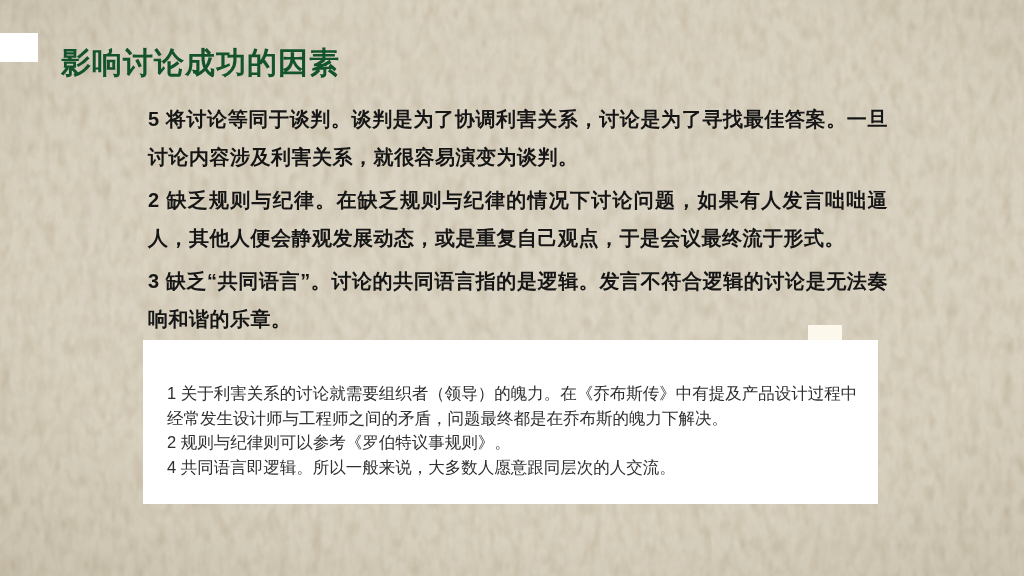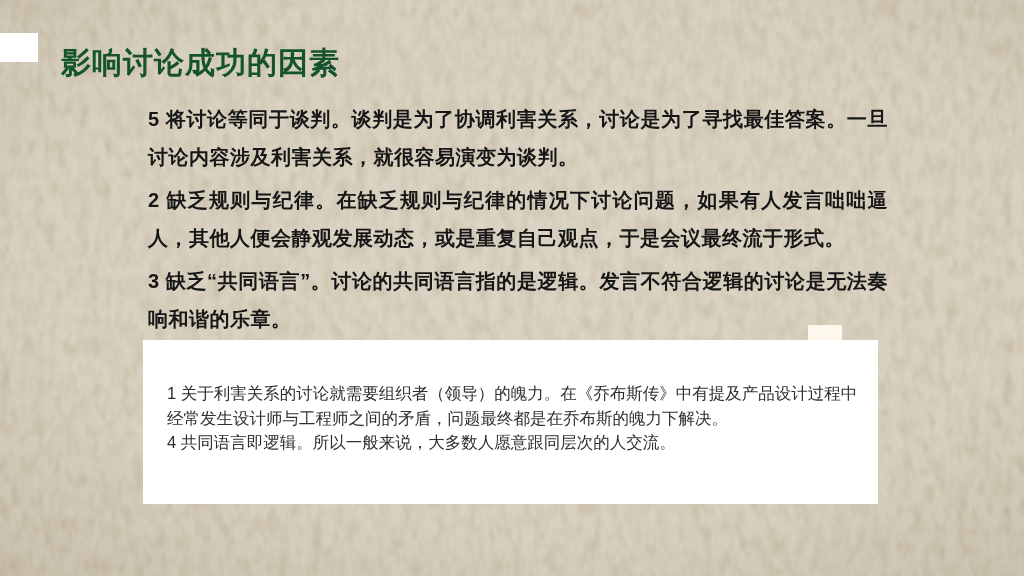--- a/index.html
+++ b/index.html
@@ -108,16 +108,17 @@
   <div class="points">
     <p>5 将讨论等同于谈判。谈判是为了协调利害关系，讨论是为了寻找最佳答案。一旦讨论内容涉及利害关系，就很容易演变为谈判。</p>
     <p>2 缺乏规则与纪律。在缺乏规则与纪律的情况下讨论问题，如果有人发言咄咄逼人，其他人便会静观发展动态，或是重复自己观点，于是会议最终流于形式。</p>
     <p>3 缺乏“共同语言”。讨论的共同语言指的是逻辑。发言不符合逻辑的讨论是无法奏响和谐的乐章。</p>
   </div>
 
   <div class="accent-square"></div>
 
   <div class="notes-box">
     <p>1 关于利害关系的讨论就需要组织者（领导）的魄力。在《乔布斯传》中有提及产品设计过程中经常发生设计师与工程师之间的矛盾，问题最终都是在乔布斯的魄力下解决。</p>
+    <p>2 规则与纪律则可以参考《罗伯特议事规则》。</p>
     <p>4 共同语言即逻辑。所以一般来说，大多数人愿意跟同层次的人交流。</p>
   </div>
 
 </div>
 
 </body></html>

